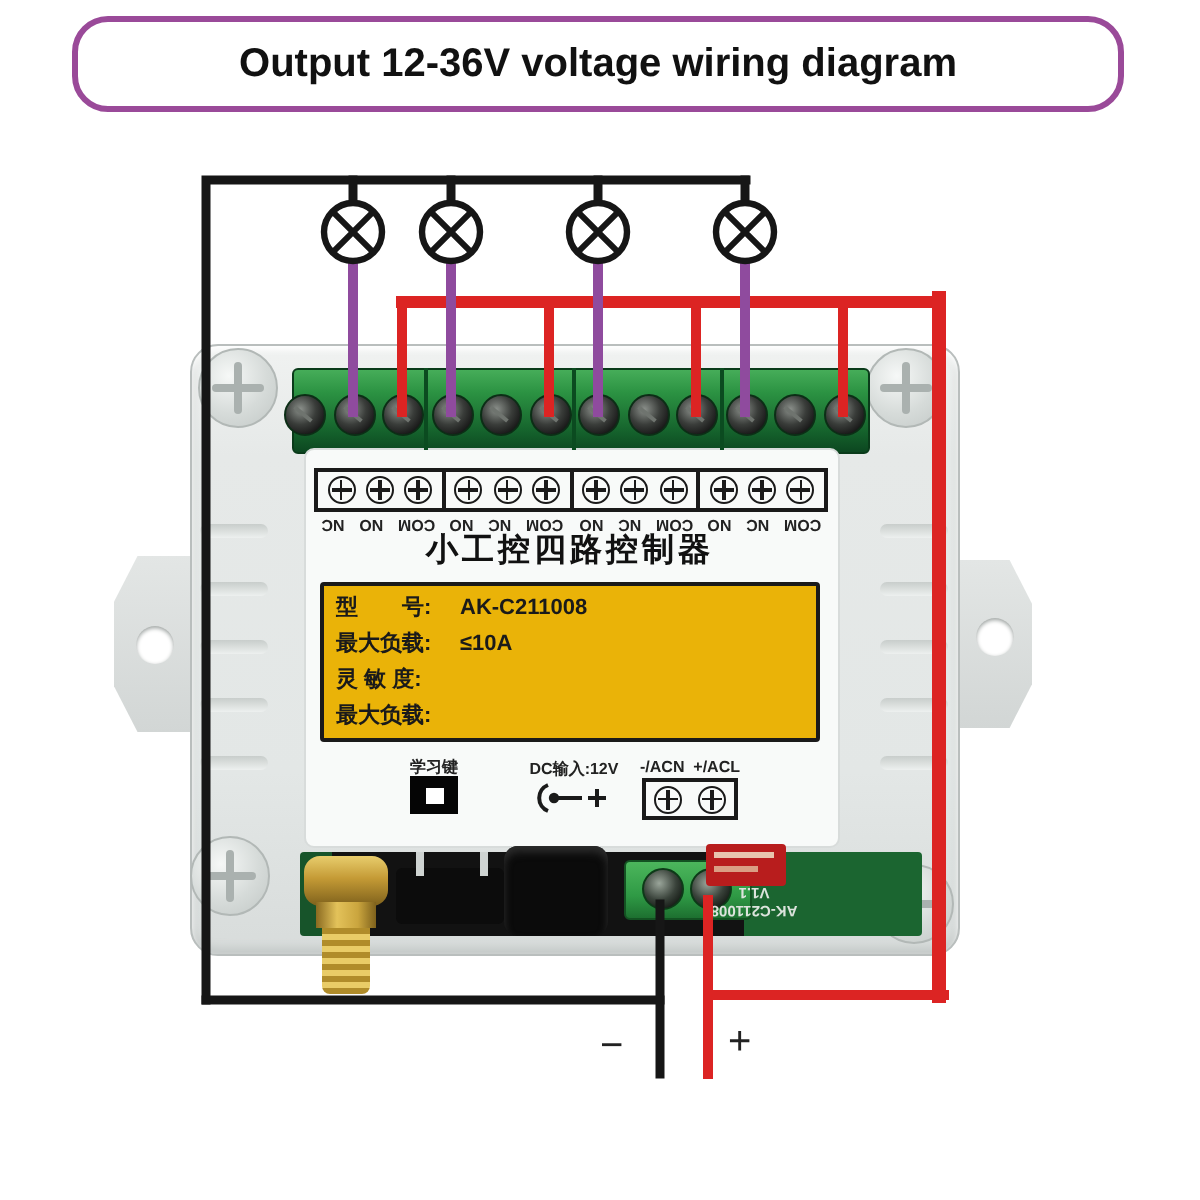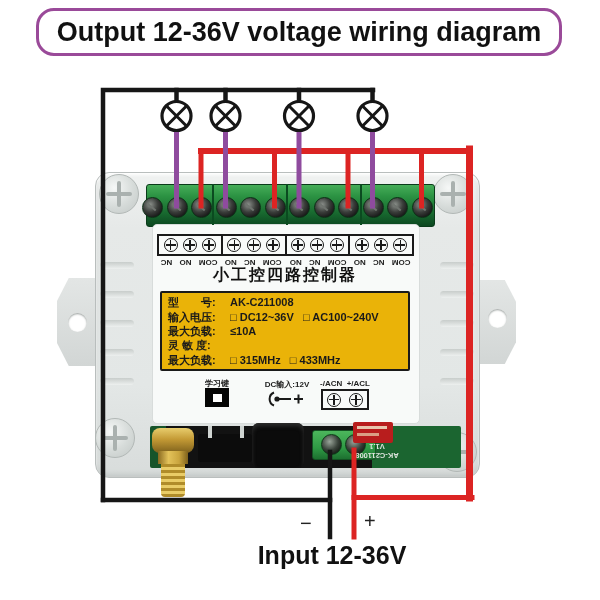--- a/index.html
+++ b/index.html
@@ -7,21 +7,21 @@
     position:relative;width:600px;height:600px;background:#ffffff;overflow:hidden;
     font-family:"Liberation Sans","DejaVu Sans",sans-serif;color:#1a1a1a;
   }
   .abs{position:absolute;}
 
   
   .title-box{
     left:36px;top:8px;width:520px;height:42px;
     border:3.5px solid #9a4a99;border-radius:18px;
     display:flex;align-items:center;justify-content:center;
-    font-size:27px;font-weight:bold;color:#111;background:#fff;z-index:8;
+    font-size:20px;font-weight:bold;color:#111;background:#fff;z-index:8;
     white-space:nowrap;
   }
 
   
   .case{
     left:95px;top:172px;width:383px;height:304px;
     background:linear-gradient(180deg,#f0f2f1 0%,#e6e9e8 18%,#e3e7e6 70%,#d8dcdb 100%);
     border:1px solid #b9bebd;border-radius:14px;z-index:1;
     box-shadow:inset 0 2px 3px #ffffff, inset 0 -3px 5px #c3c8c7;
   }
@@ -229,33 +229,28 @@
   </div>
 
   <div class="abs board-title">小工控四路控制器</div>
 
   <div class="abs spec-box">
     <div class="spec-row">
       <span class="spec-label">型　　号:</span>
       <span class="spec-value">AK-C211008</span>
     </div>
     <div class="spec-row">
-      <span class="spec-label">输入电压:</span>
-      <span class="spec-value">□ DC12~36V   □ AC100~240V</span>
+      <span class="spec-label">最大负载:</span>
+      <span class="spec-value">≤10A</span>
+    </div>
+    <div class="spec-row">
+      <span class="spec-label">灵 敏 度:</span>
     </div>
     <div class="spec-row">
       <span class="spec-label">最大负载:</span>
-      <span class="spec-value">≤10A</span>
-    </div>
-    <div class="spec-row">
-      <span class="spec-label">灵 敏 度:</span>
-    </div>
-    <div class="spec-row">
-      <span class="spec-label">最大负载:</span>
-      <span class="spec-value">□ 315MHz   □ 433MHz</span>
     </div>
   </div>
 
   <div class="abs ctrl-label" style="left:196px;top:378px;width:42px;font-family:Liberation Mono, monospace;">学习键</div>
   <div class="abs learn-btn"></div>
 
   <div class="abs ctrl-label" style="left:260px;top:379px;width:54px;">DC输入:12V</div>
   <svg class="abs dc-sym" width="40" height="16" viewBox="0 0 40 16">
     <path d="M8 1.5 A7 7 0 0 0 8 14.5" fill="none" stroke="#1a1a1a" stroke-width="2"></path>
     <circle cx="11" cy="8" r="2.6" fill="#1a1a1a"></circle>
@@ -333,15 +328,14 @@
       </g>
       <g>
         <circle cx="372.5" cy="116" r="14.5" fill="#ffffff" stroke="#161616" stroke-width="3.2"></circle>
         <path d="M362.3 105.8 L382.7 126.2 M382.7 105.8 L362.3 126.2" stroke="#161616" stroke-width="3"></path>
       </g>
     </g>
   </svg>
 
   <div class="abs sign" style="left:300px;top:512px;">−</div>
   <div class="abs sign" style="left:364px;top:510px;">+</div>
-  <div class="abs input-label">Input 12-36V</div>
 
 </div>
 
 </body></html>

